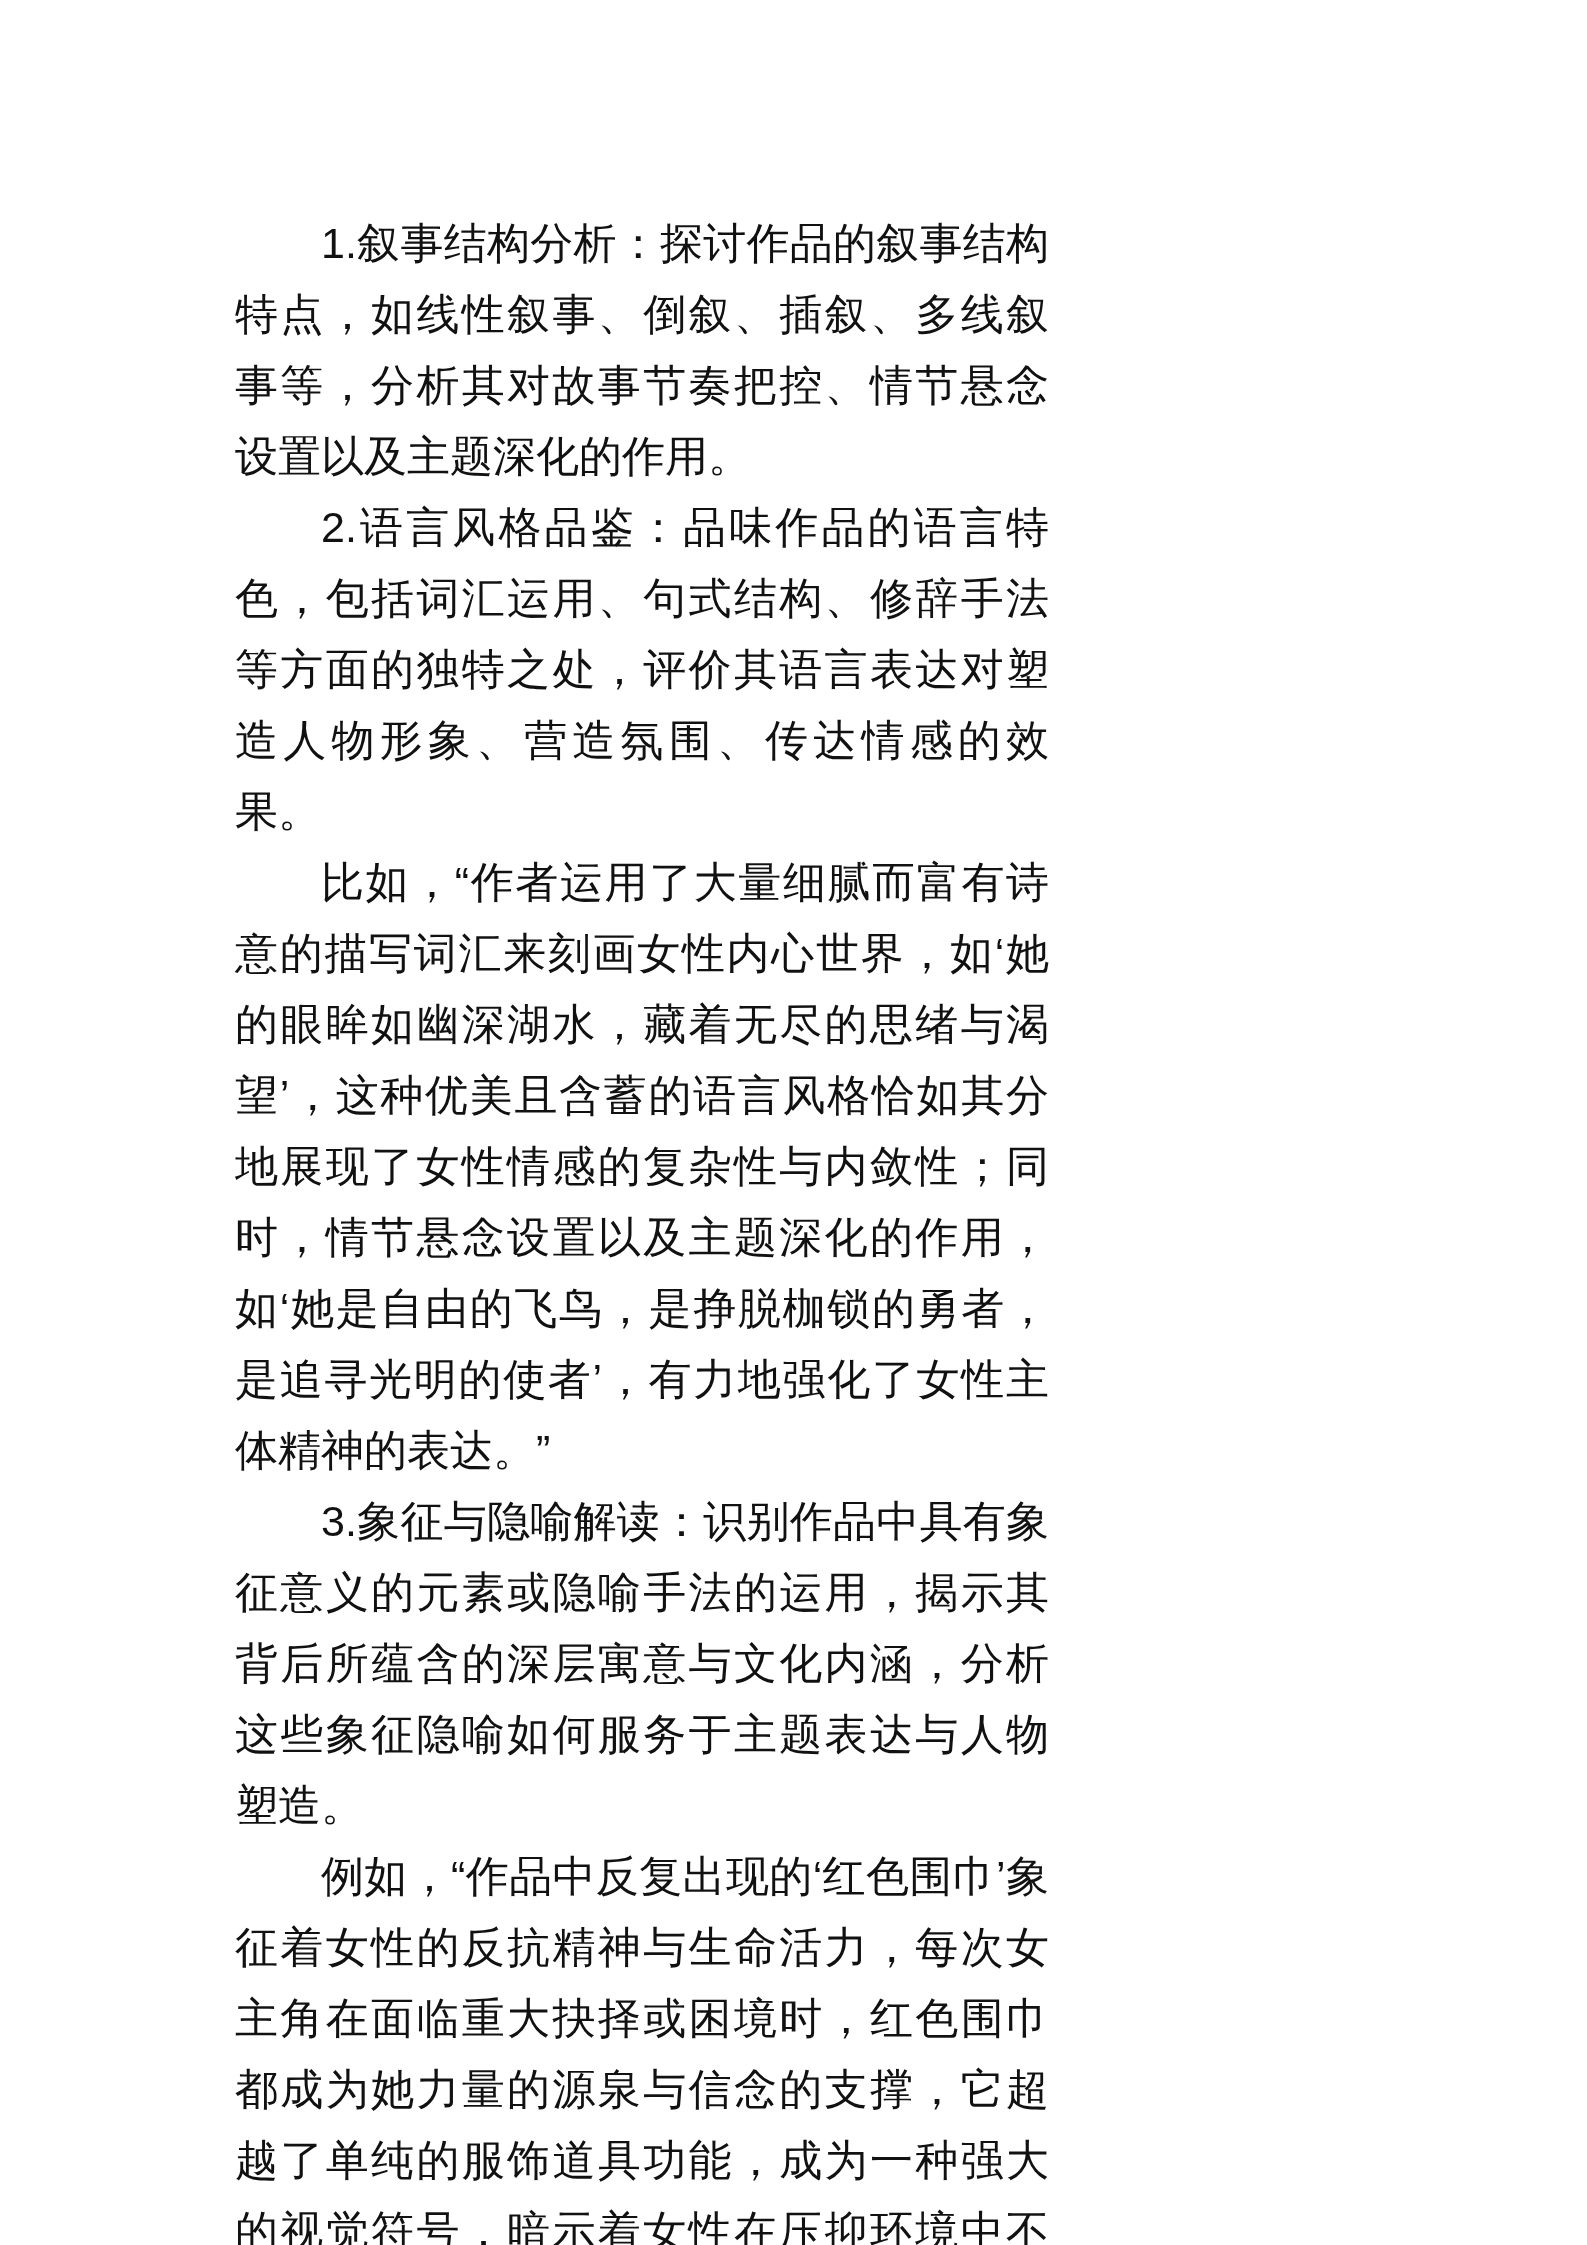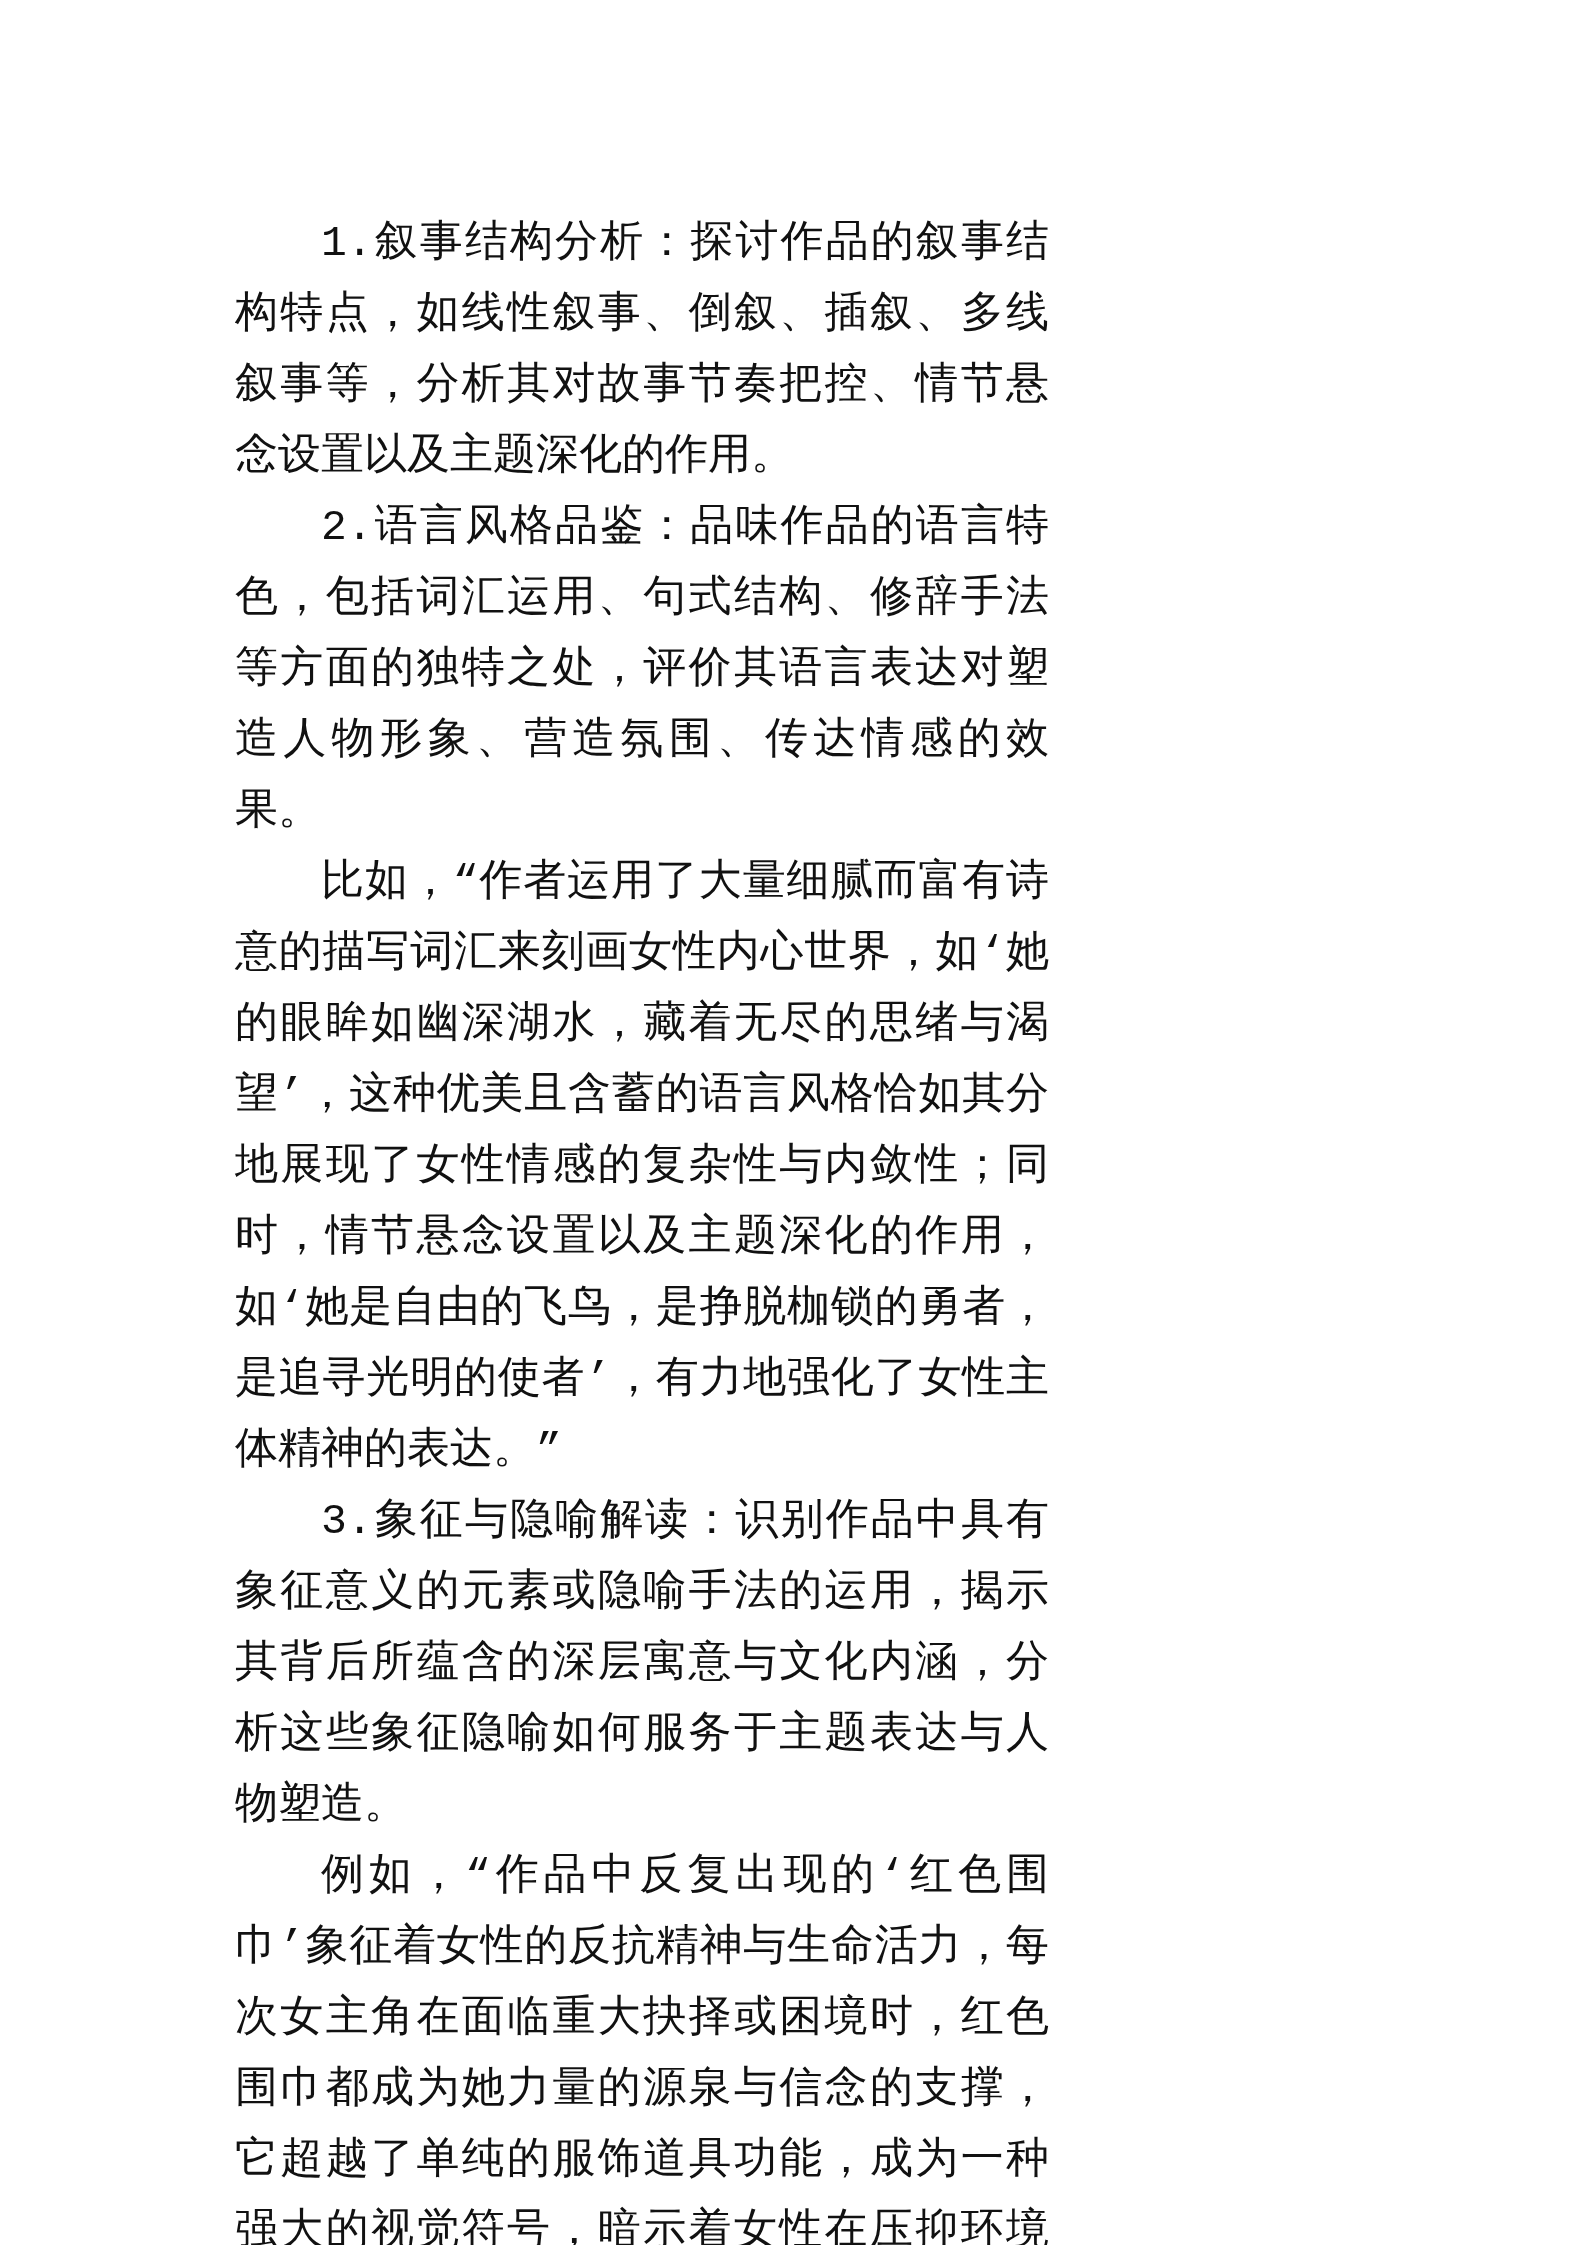--- a/index.html
+++ b/index.html
@@ -8,21 +8,21 @@
     background: #ffffff;
   }
   .page {
     position: relative;
     width: 1285px;
     height: 2245px;
     background: #ffffff;
     box-sizing: border-box;
     padding: 208px 236px 0 235px;
     overflow: hidden;
-    font-family: Liberation Mono, monospace;
+    font-family: Liberation Sans, sans-serif;
   }
   .doc-body {
     width: 100%;
   }
   .para {
     margin: 0;
     font-size: 43px;
     line-height: 71px;
     color: #111111;
     text-indent: 2em;

